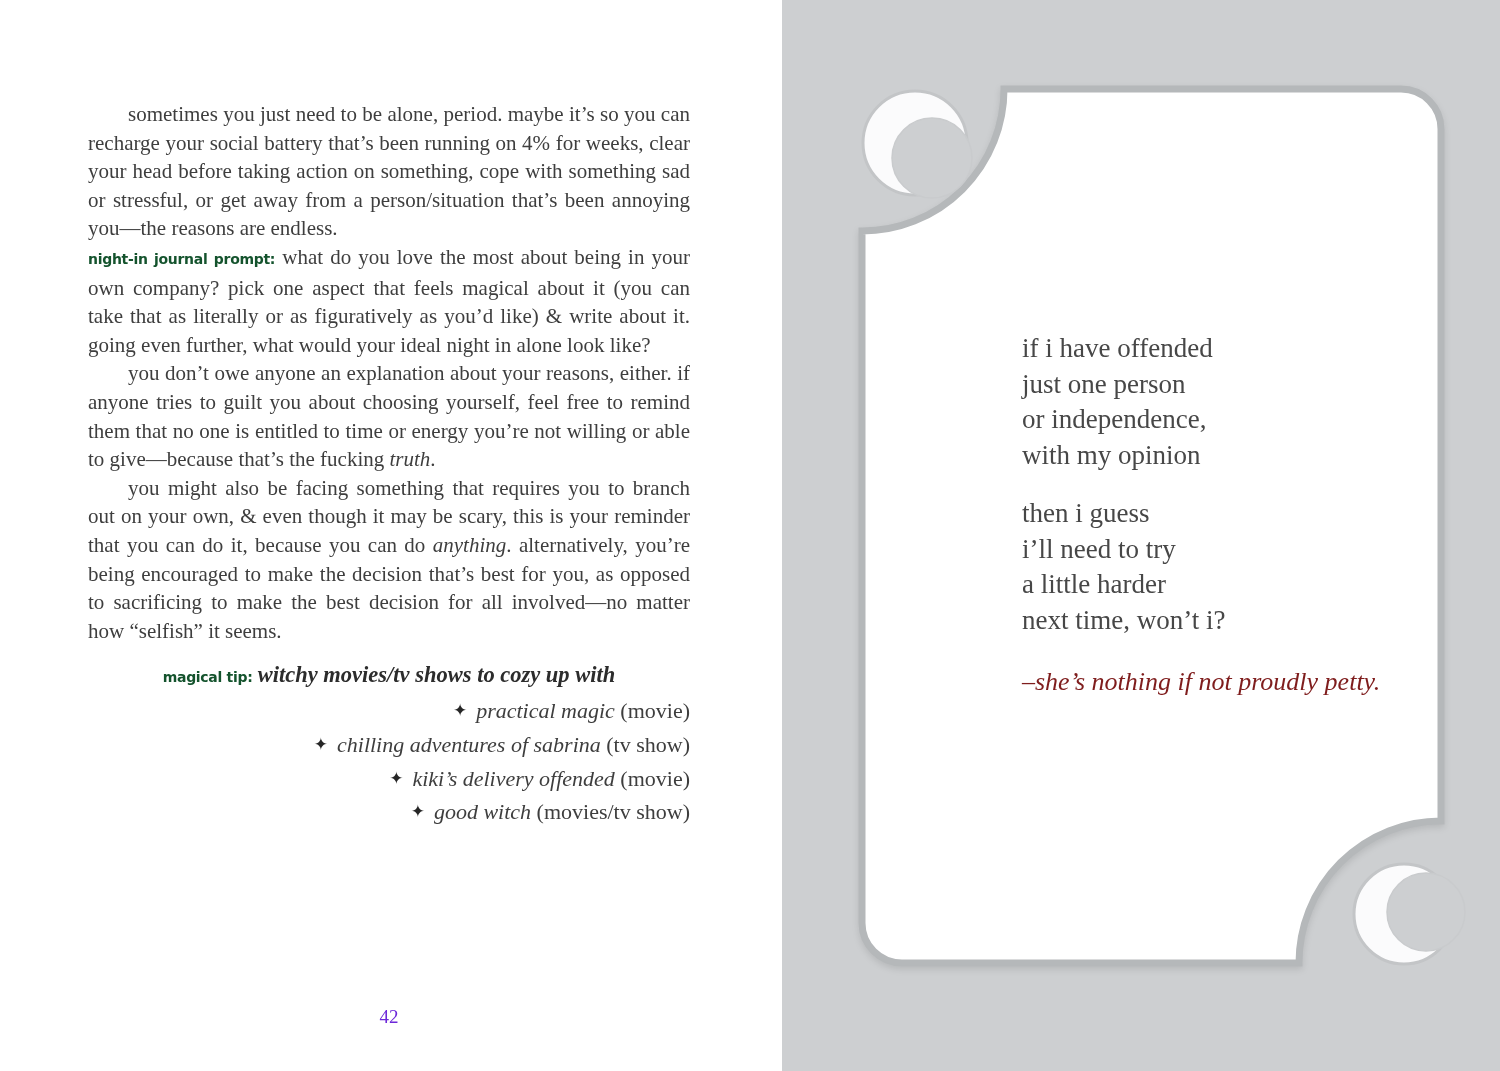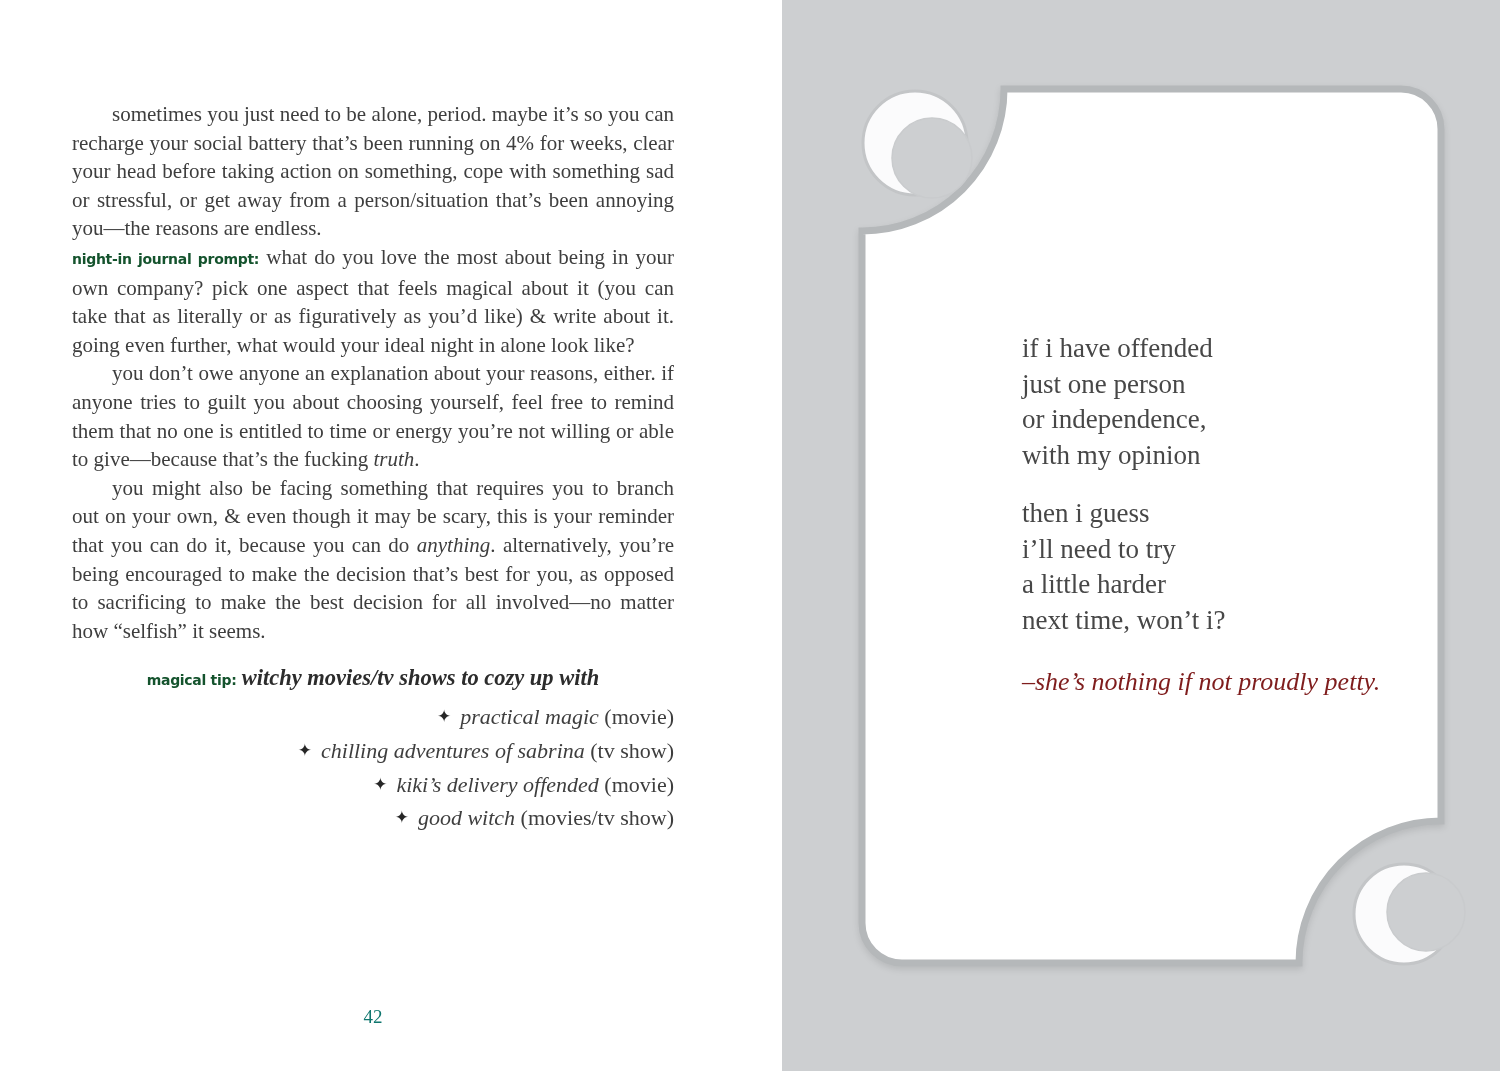--- a/index.html
+++ b/index.html
@@ -6,51 +6,51 @@
   .spread{
     position:relative;
     width:1500px;height:1071px;
     background:#ffffff;
     font-family:"Liberation Serif","DejaVu Serif",serif;
     color:#3e3e3e;
     overflow:hidden;
   }
   
   .page-left{
-    position:absolute;left:0;top:0;width:646px;height:1071px;background:#ffffff;text-decoration:underline;
+    position:absolute;left:16px;top:0;width:646px;height:1071px;background:#ffffff;text-decoration:underline;
   }
   .text-col{
     position:absolute;left:72px;top:100px;width:602px;
     font-size:21px;line-height:28.6px;
   }
   .text-col p{margin:0;text-align:justify;}
   .text-col p.indent{text-indent:40px;}
   .techno{
     font-family:"DejaVu Sans","Liberation Sans",sans-serif;
     font-weight:bold;
     font-size:14px;
     letter-spacing:-0.3px;
     color:#14532d;
   }
   .tip{margin-top:18px;text-align:center;}
-  .tip-heading{line-height:30px;}
+  .tip-heading{line-height:24px;}
   .tip-title{
     font-weight:bold;font-style:italic;font-size:22.5px;color:#2c2c2c;
   }
   .tip-list{list-style:none;margin:6px 0 0 0;padding:0;}
   .tip-list li{line-height:32.7px;font-size:22px;text-align:right;}
   .star{
     font-size:17px;color:#262626;margin-right:9px;
     font-family:"DejaVu Sans",sans-serif;font-style:normal;
     position:relative;top:-2px;
   }
   .tip-list em{font-style:italic;}
   .page-number{
     position:absolute;left:72px;top:1006px;width:602px;
-    text-align:center;font-size:19px;color:#0f766e;
+    text-align:center;font-size:19px;color:#6d28d9;
   }
   
   .page-right{
     position:absolute;left:782px;top:0;width:750px;height:1071px;
     background:#cdcfd1;
   }
   .card-svg{position:absolute;left:0;top:0;}
   .poem{
     position:absolute;left:240px;top:331px;
     font-size:27px;line-height:35.5px;color:#474747;

